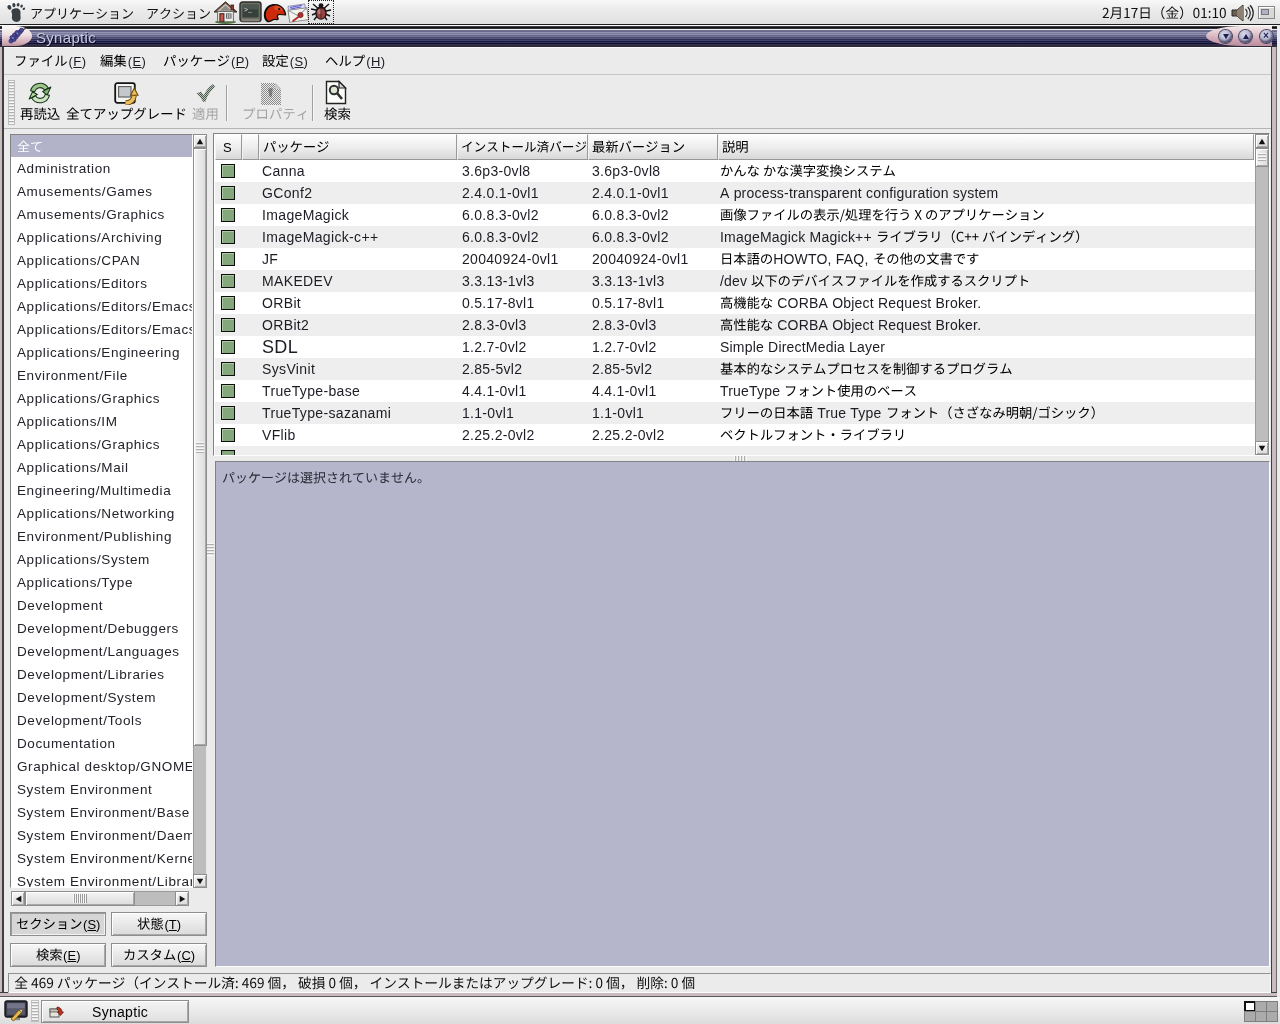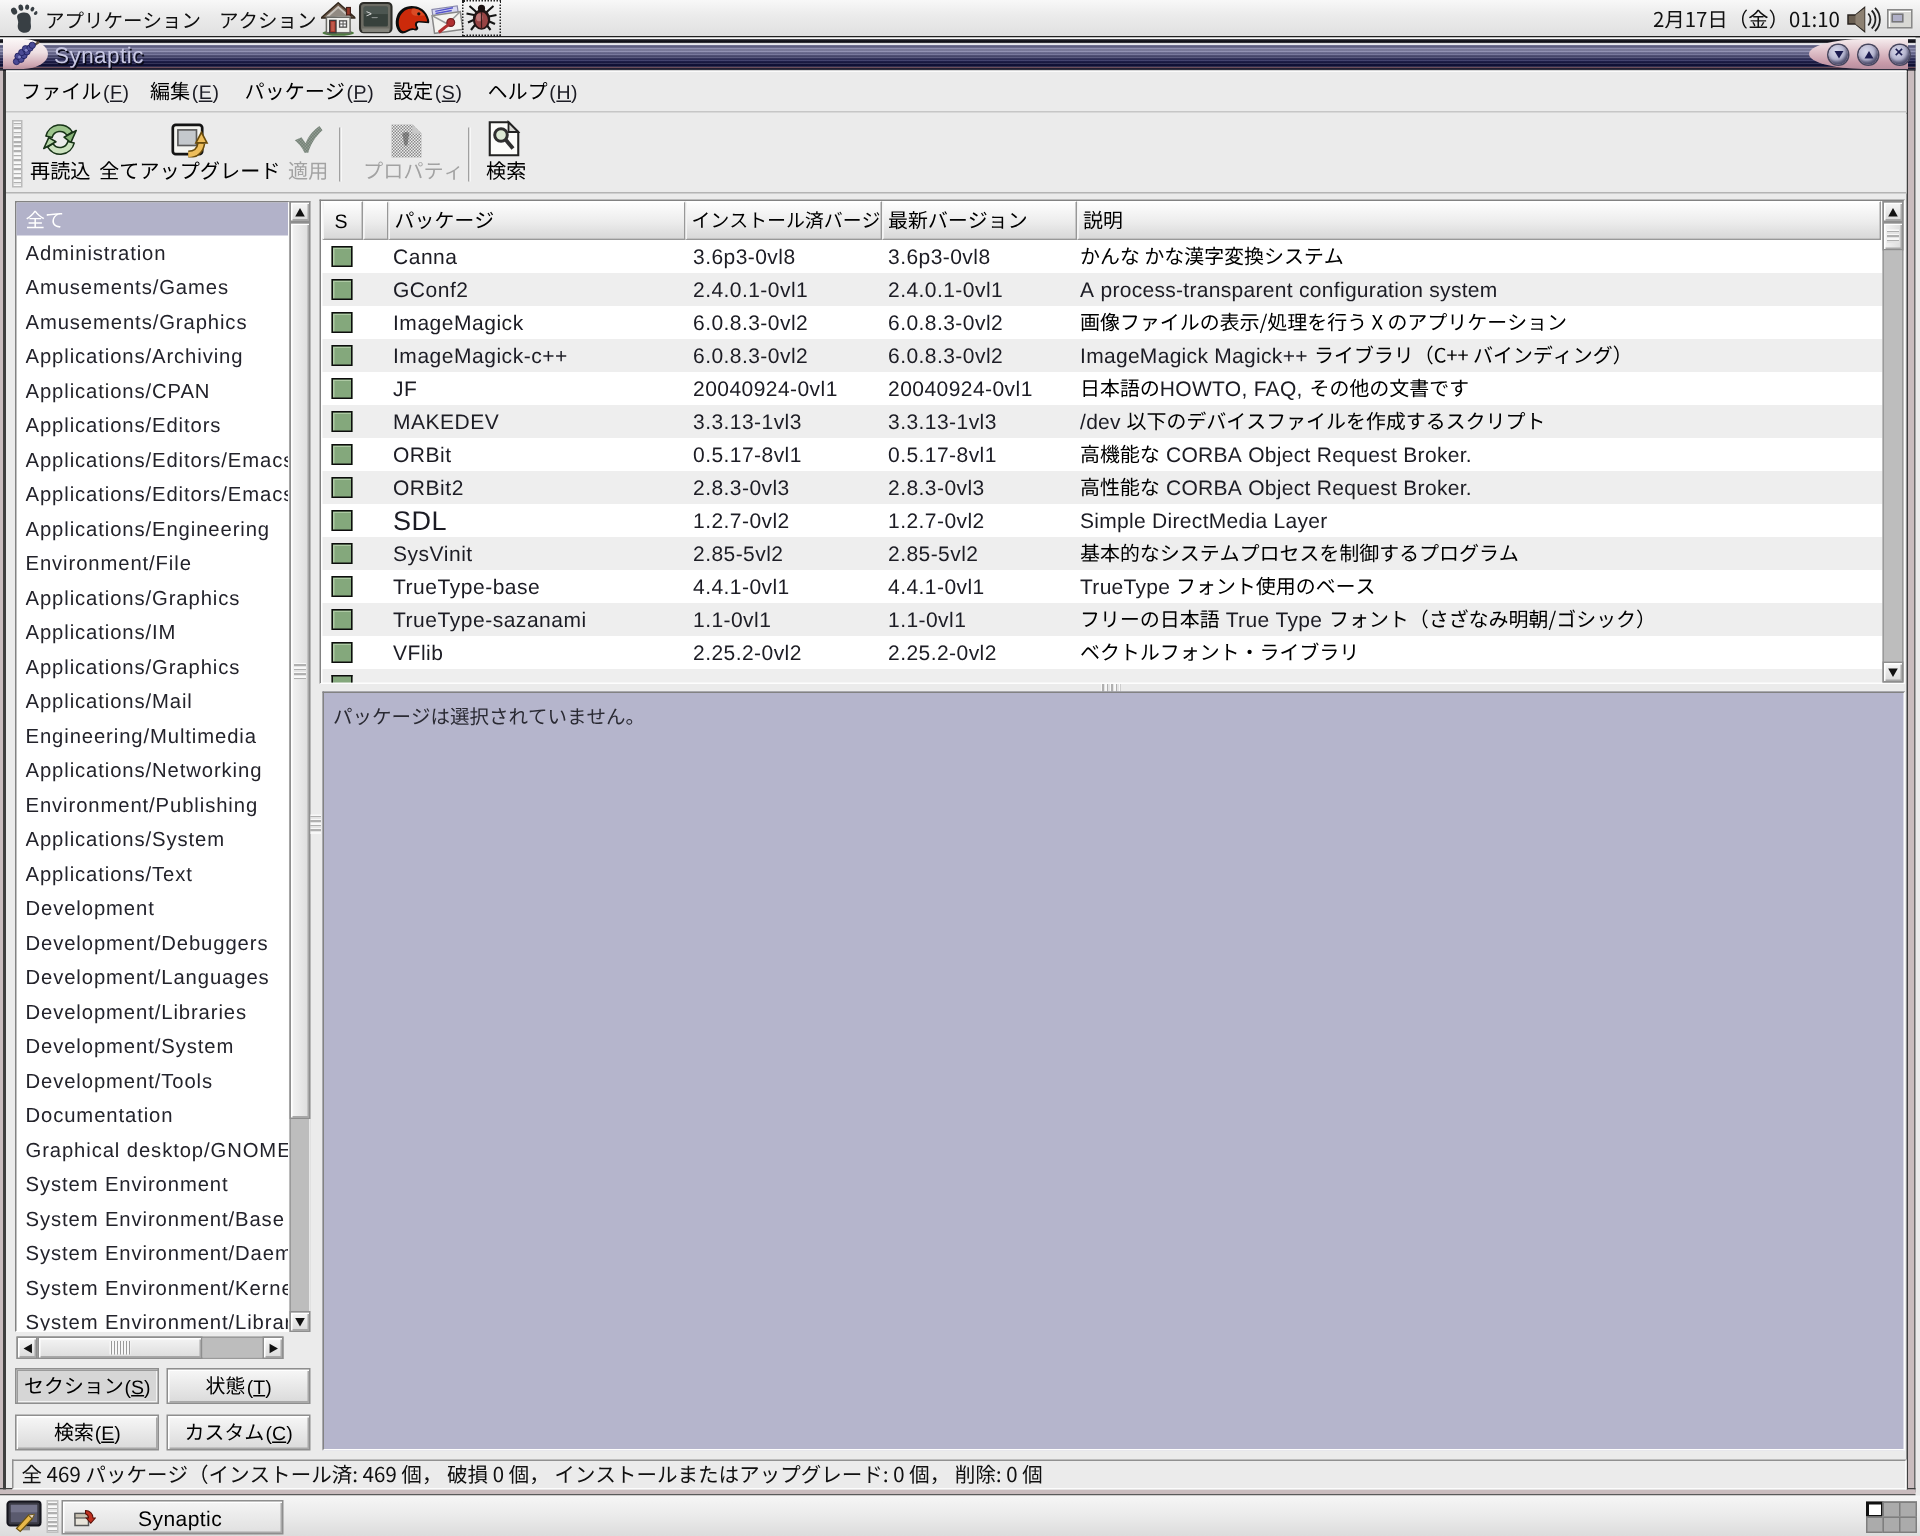--- a/index.html
+++ b/index.html
@@ -463,21 +463,21 @@
     <div style="height:23px;line-height:23px">Applications/Engineering</div>
     <div style="height:23px;line-height:23px">Environment/File</div>
     <div style="height:23px;line-height:23px">Applications/Graphics</div>
     <div style="height:23px;line-height:23px">Applications/IM</div>
     <div style="height:23px;line-height:23px">Applications/Graphics</div>
     <div style="height:23px;line-height:23px">Applications/Mail</div>
     <div style="height:23px;line-height:23px">Engineering/Multimedia</div>
     <div style="height:23px;line-height:23px">Applications/Networking</div>
     <div style="height:23px;line-height:23px">Environment/Publishing</div>
     <div style="height:23px;line-height:23px">Applications/System</div>
-    <div style="height:23px;line-height:23px">Applications/Text</div>
+    <div style="height:23px;line-height:23px">Applications/Type</div>
     <div style="height:23px;line-height:23px">Development</div>
     <div style="height:23px;line-height:23px">Development/Debuggers</div>
     <div style="height:23px;line-height:23px">Development/Languages</div>
     <div style="height:23px;line-height:23px">Development/Libraries</div>
     <div style="height:23px;line-height:23px">Development/System</div>
     <div style="height:23px;line-height:23px">Development/Tools</div>
     <div style="height:23px;line-height:23px">Documentation</div>
     <div style="height:23px;line-height:23px">Graphical desktop/GNOME</div>
     <div style="height:23px;line-height:23px">System Environment</div>
     <div style="height:23px;line-height:23px">System Environment/Base</div>

